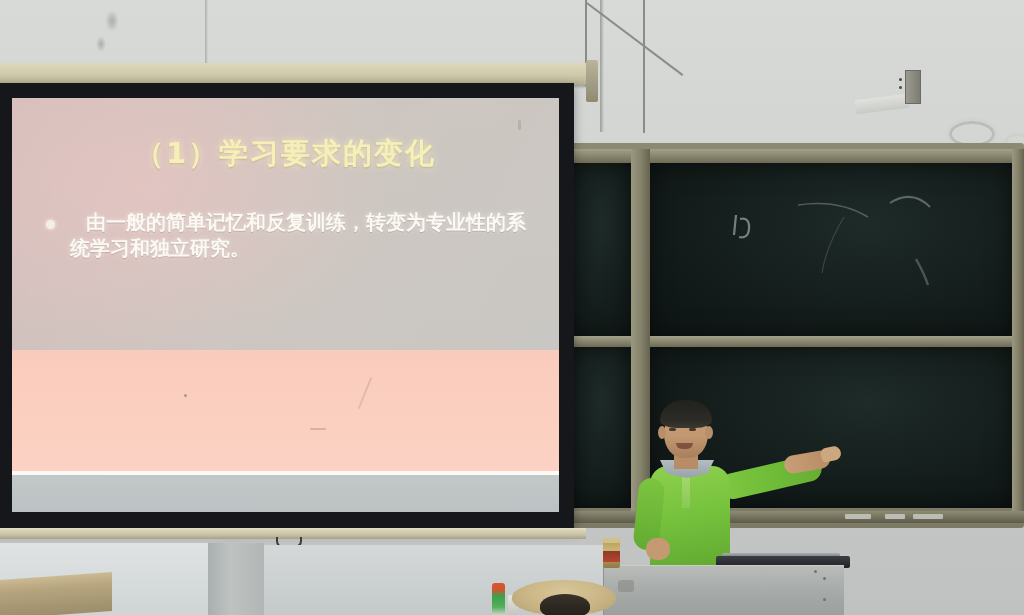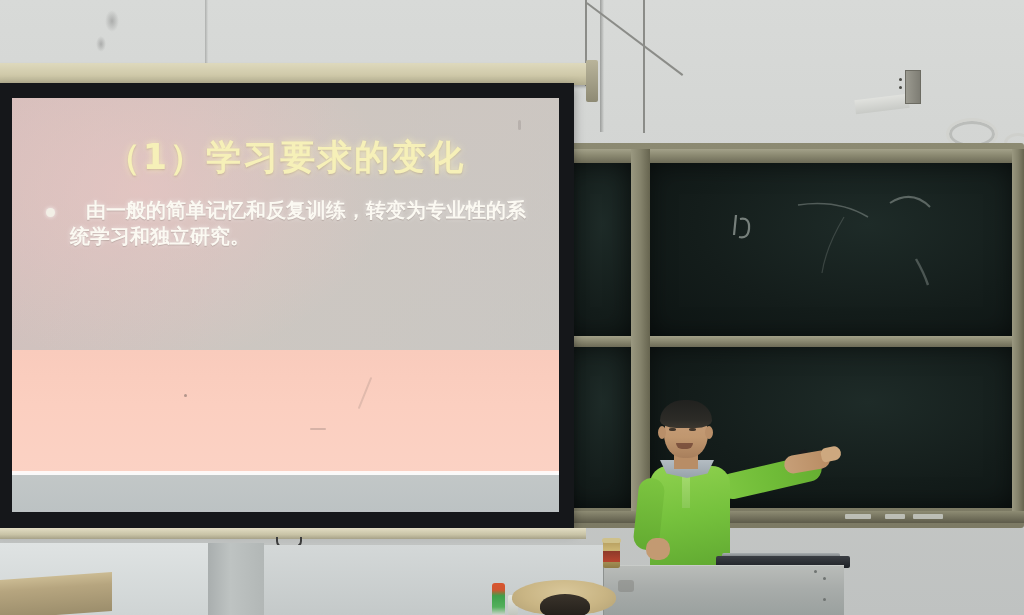--- a/index.html
+++ b/index.html
@@ -178,30 +178,30 @@
     position: absolute;
     left: -40px; top: -30px; width: 420px; height: 300px;
     background: radial-gradient(ellipse at 40% 40%, rgba(240,198,196,.55), rgba(240,198,196,0) 70%);
     pointer-events: none;
   }
   .slide-title {
     position: absolute;
     left: 0; right: 0; top: 36px;
     text-align: center;
     font-family: "DejaVu Sans", "Liberation Sans", sans-serif;
-    font-size: 35px;
+    font-size: 29px;
     font-weight: 700;
     letter-spacing: 2px;
     color: #f6f0b8;
     text-shadow: 0 0 7px rgba(255,248,190,.75), 0 1px 2px rgba(120,90,60,.35);
     white-space: nowrap;
   }
   .bullets {
     position: absolute;
-    left: 28px; top: 100px; right: 14px;
+    left: 28px; top: 112px; right: 14px;
   }
   .bullet-row {
     position: relative;
     margin-bottom: 16px;
     padding-left: 30px;
   }
   .bullet-dot {
     position: absolute;
     left: 6px; top: 10px;
     width: 9px; height: 9px;

